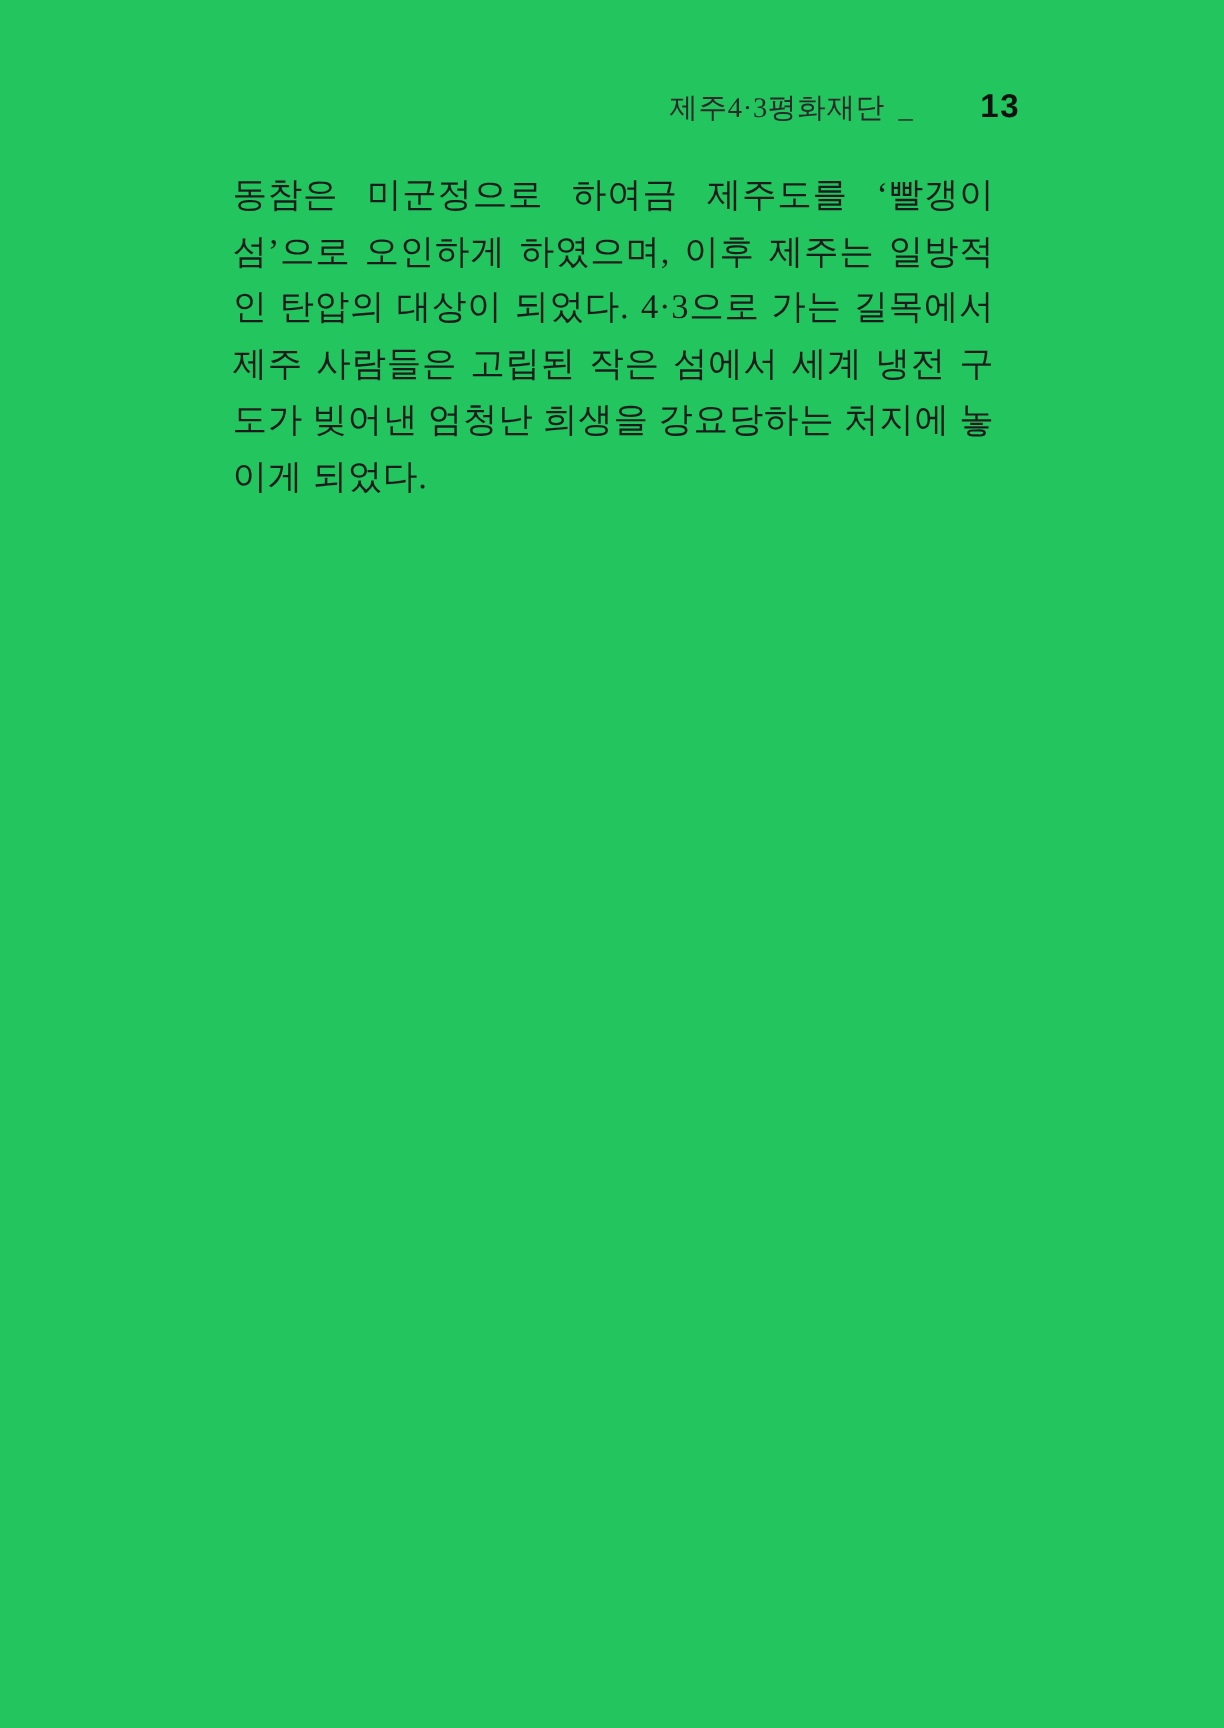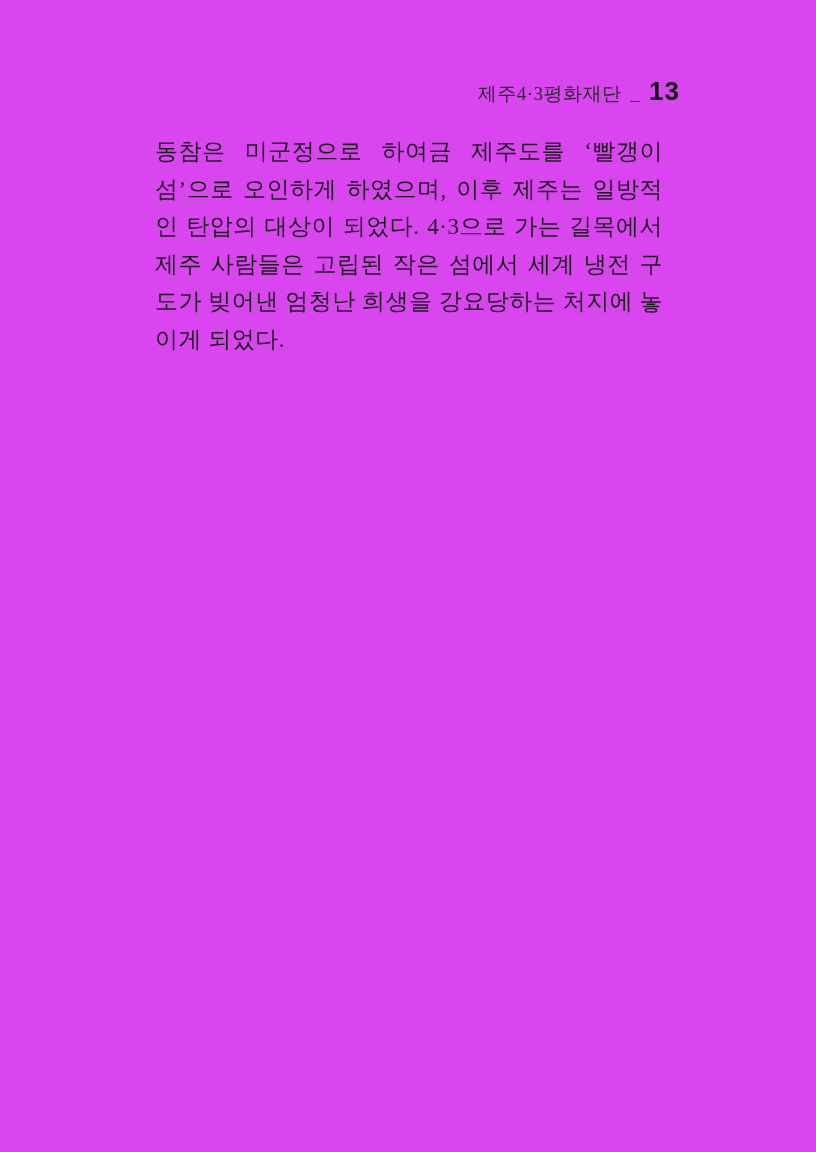--- a/index.html
+++ b/index.html
@@ -9,22 +9,22 @@
     background: #ffffff;
     color: #1c1c1c;
     font-family: "Liberation Serif", "DejaVu Serif", serif;
     overflow: hidden;
   }
   .page {
     position: relative;
     width: 816px;
     height: 1152px;
     box-sizing: border-box;
-    padding: 76px 136px 0 138px;
-    background: #d946ef;
+    padding: 58px 136px 0 138px;
+    background: #22c55e;
   }
   .running-head {
     display: flex;
     justify-content: flex-end;
     align-items: baseline;
     gap: 9px;
     margin-bottom: 26px;
     white-space: nowrap;
   }
   .running-head .publisher {
@@ -32,23 +32,24 @@
     letter-spacing: 0.5px;
     color: #2a2a2a;
   }
   .running-head .sep {
     font-size: 19px;
     color: #2a2a2a;
   }
   .running-head .pagenum {
     font-family: "Liberation Sans", "DejaVu Sans", sans-serif;
     font-weight: 700;
-    font-size: 26px;
+    font-size: 22px;
     letter-spacing: 1px;
     color: #111;
+    margin-left: 36px;
   }
   .body-text {
     font-size: 23px;
     line-height: 37.5px;
     text-align: justify;
     letter-spacing: 0.5px;
   }
   p.para {
     margin: 17px;
     text-indent: 0;

